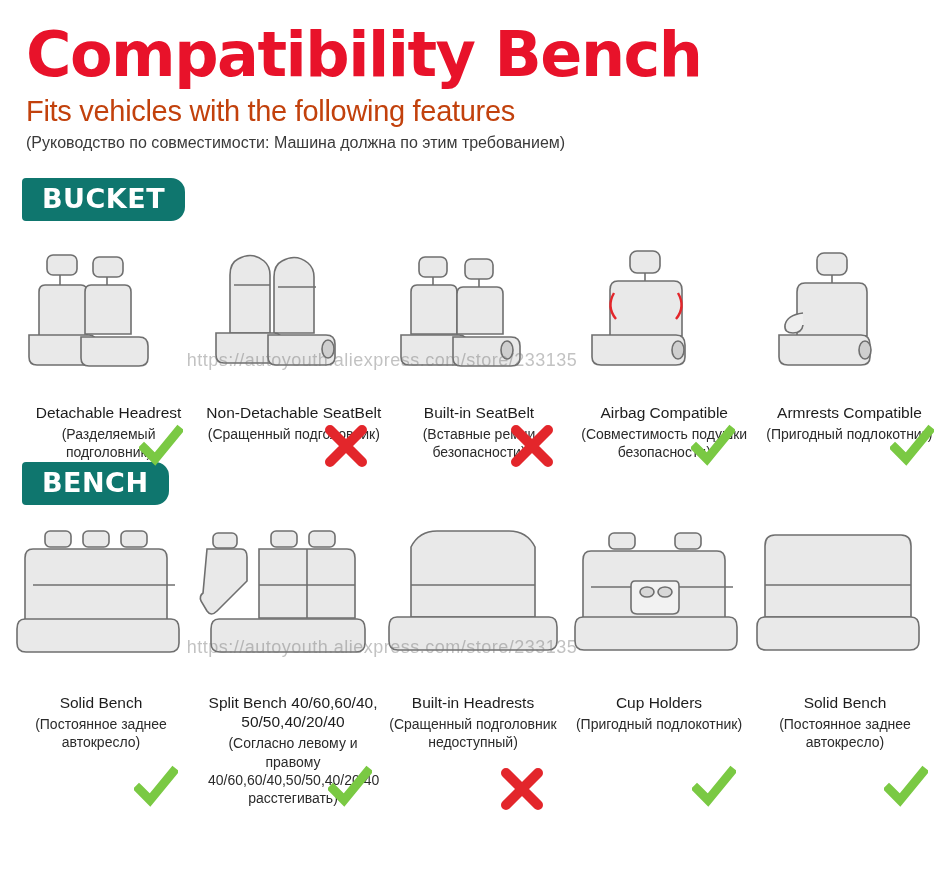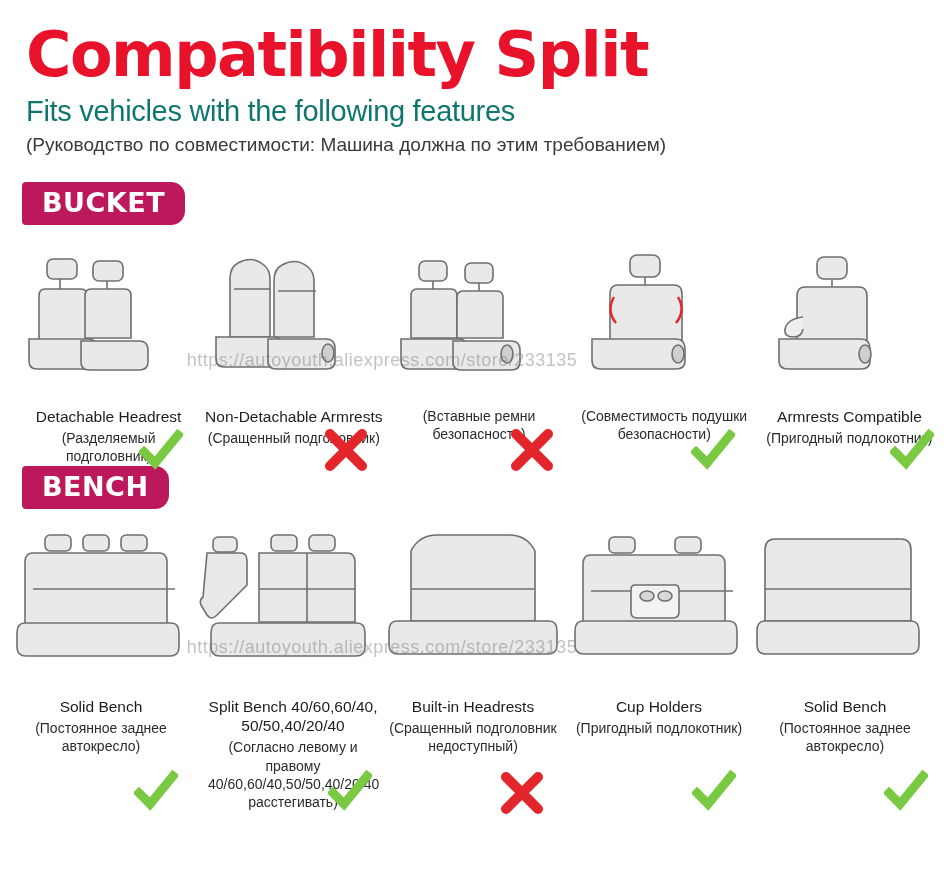--- a/index.html
+++ b/index.html
@@ -22,35 +22,35 @@
     font-family: "DejaVu Sans", sans-serif;
     font-weight: bold;
     font-size: 62px;
     line-height: 0.95;
     color: #e8122a;
     letter-spacing: -1.5px;
     margin: 0 0 10px 0;
   }
   .subtitle {
     font-size: 29px;
-    color: #0f766e;
+    color: #c2410c;
     font-weight: normal;
     margin: 8px 0 6px 0;
     letter-spacing: -0.3px;
   }
   .subtitle-ru {
-    font-size: 19px;
+    font-size: 16px;
     color: #3a3a3a;
     margin: 0;
   }
 
   
   .section-tag {
     display: inline-block;
-    background: #be185d;
+    background: #0f766e;
     color: #ffffff;
     font-family: "DejaVu Sans", sans-serif;
     font-weight: bold;
     font-size: 27px;
     letter-spacing: 0.5px;
     padding: 5px 20px 7px 20px;
     border-radius: 4px 14px 14px 4px;
   }
   .tag-row { padding: 0 0 0 22px; }
 
@@ -111,21 +111,21 @@
   #wm2 { top: 637px; }
 
   svg { display: block; }
 </style>
 </head>
 <body>
 
 <div class="page">
 
   <div class="header">
-    <h1 class="title">Compatibility Split</h1>
+    <h1 class="title">Compatibility Bench</h1>
     <div class="subtitle">Fits vehicles with the following features</div>
     <div class="subtitle-ru">(Руководство по совместимости: Машина должна по этим требованием)</div>
   </div>
 
   <div class="tag-row" style="margin-top:26px;">
     <span class="section-tag">BUCKET</span>
   </div>
 
   <div class="row5" style="margin-top:18px;padding-left:16px;">
 
@@ -174,21 +174,21 @@
             <path d="M64 96 h58 q9 0 9 9 v13 q0 8-9 8 h-50 q-8 0-8-8 z"></path>
 
             <ellipse cx="124" cy="110" rx="6" ry="9" fill="#cfcfcf"></ellipse>
           </g>
         </svg>
       </div>
       <svg class="mark" viewBox="0 0 44 44">
         <path d="M6 6 L38 38 M38 6 L6 38" stroke="#e3262b" stroke-width="10" stroke-linecap="round"></path>
       </svg>
       <div class="caption">
-        <div class="cap-en">Non-Detachable Armrests</div>
+        <div class="cap-en">Non-Detachable SeatBelt</div>
         <div class="cap-ru">(Сращенный подголовник)</div>
       </div>
     </div>
 
     <div class="cell">
       <div class="art">
         <svg width="180" height="150" viewBox="0 0 180 150">
           <g fill="#e9e9e9" stroke="#6f6f6f" stroke-width="1.6">
             <rect x="30" y="18" width="28" height="20" rx="6"></rect>
             <path d="M44 38 v8"></path>
@@ -199,20 +199,21 @@
             <path d="M12 96 h58 q8 0 8 9 v13 q0 8-9 8 h-49 q-8 0-8-8 z"></path>
             <path d="M64 98 h58 q9 0 9 9 v12 q0 8-9 8 h-50 q-8 0-8-8 z"></path>
             <ellipse cx="118" cy="111" rx="6" ry="9" fill="#cfcfcf"></ellipse>
           </g>
         </svg>
       </div>
       <svg class="mark" viewBox="0 0 44 44">
         <path d="M6 6 L38 38 M38 6 L6 38" stroke="#e3262b" stroke-width="10" stroke-linecap="round"></path>
       </svg>
       <div class="caption">
+        <div class="cap-en">Built-in SeatBelt</div>
         <div class="cap-ru">(Вставные ремни безопасности)</div>
       </div>
     </div>
 
     <div class="cell">
       <div class="art">
         <svg width="180" height="150" viewBox="0 0 180 150">
           <g fill="#e9e9e9" stroke="#6f6f6f" stroke-width="1.6">
             <rect x="56" y="12" width="30" height="22" rx="7"></rect>
             <path d="M71 34 v8"></path>
@@ -223,20 +224,21 @@
           <g fill="none" stroke="#e3262b" stroke-width="2.4">
             <path d="M40 54 q-8 14 2 26"></path>
             <path d="M104 54 q8 14-2 26"></path>
           </g>
         </svg>
       </div>
       <svg class="mark" style="right:22px;" viewBox="0 0 44 44">
         <path d="M5 24 L16 35 L39 7" stroke="#7ac943" stroke-width="9" fill="none" stroke-linecap="square"></path>
       </svg>
       <div class="caption">
+        <div class="cap-en">Airbag Compatible</div>
         <div class="cap-ru">(Совместимость подушки безопасности)</div>
       </div>
     </div>
 
     <div class="cell">
       <div class="art">
         <svg width="180" height="150" viewBox="0 0 180 150">
           <g fill="#e9e9e9" stroke="#6f6f6f" stroke-width="1.6">
             <rect x="58" y="14" width="30" height="22" rx="7"></rect>
             <path d="M73 36 v8"></path>

